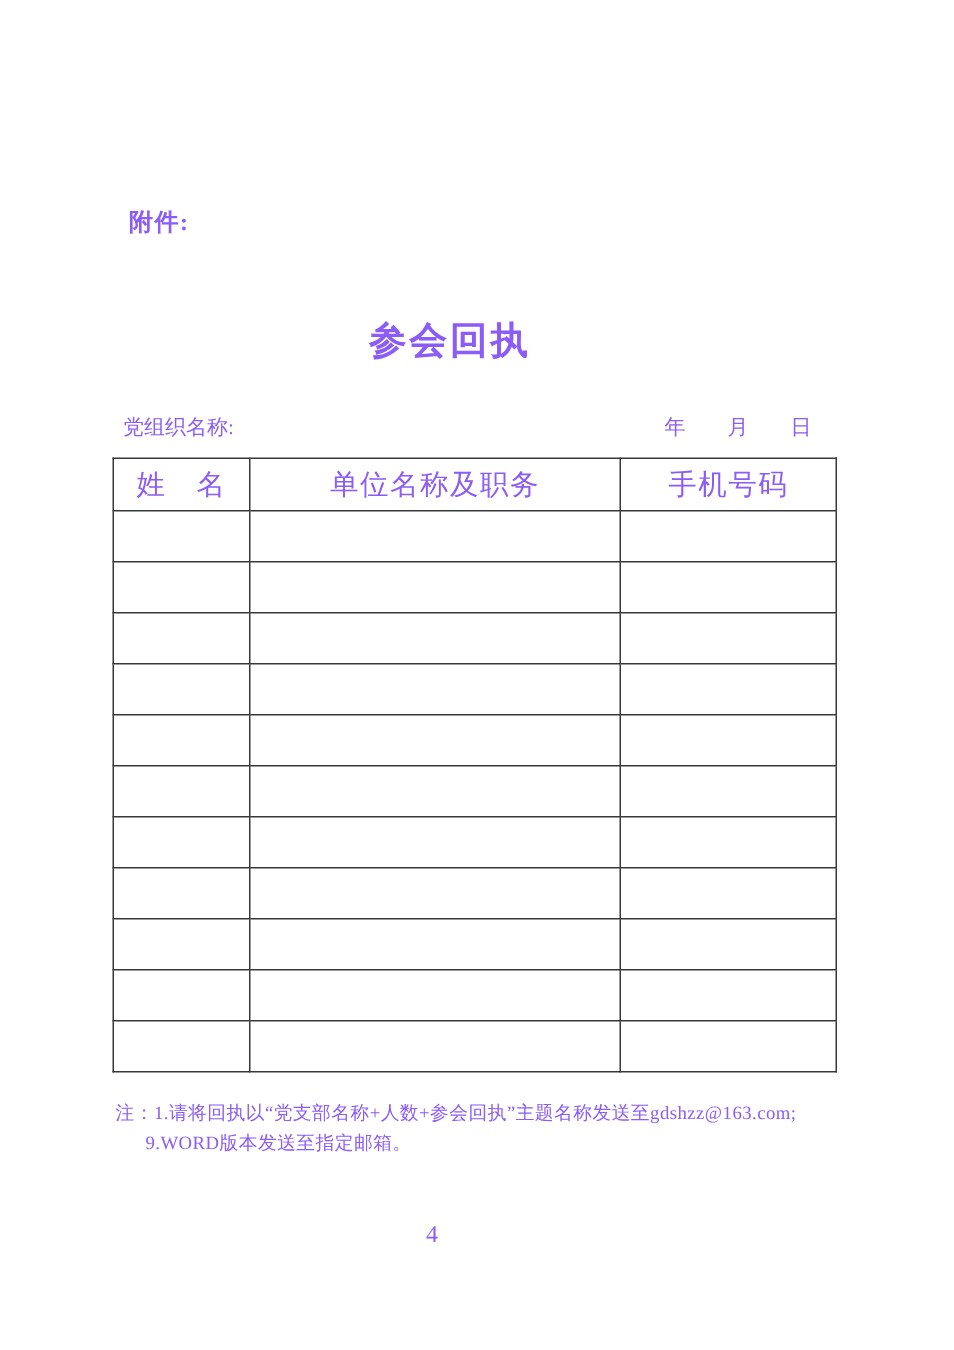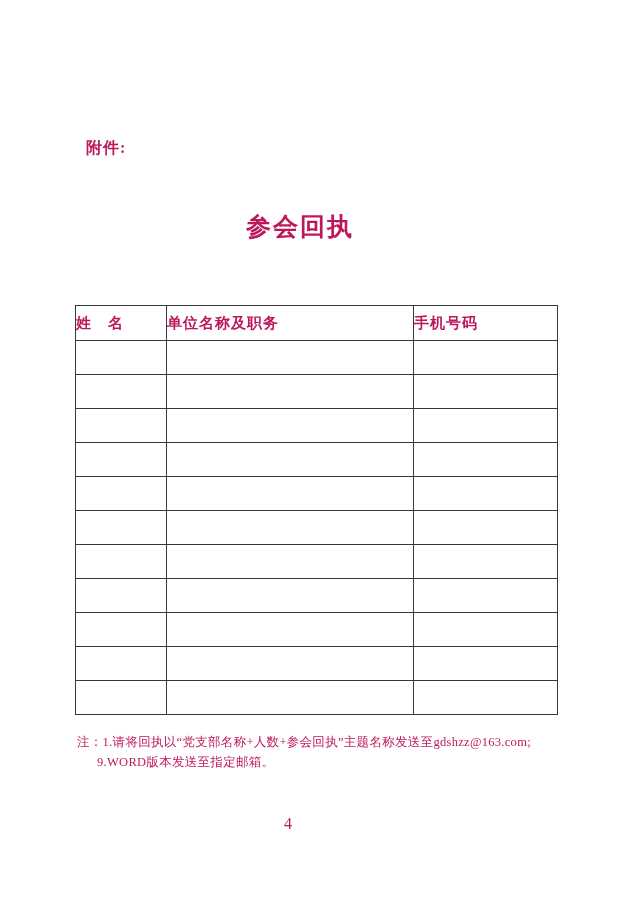--- a/index.html
+++ b/index.html
@@ -6,21 +6,21 @@
     margin: 0;
     padding: 0;
     background: #ffffff;
   }
   .page {
     position: relative;
     width: 576px;
     height: 900px;
     background: #ffffff;
     font-family: "Liberation Serif", "DejaVu Serif", serif;
-    color: #be185d;
+    color: #8b5cf6;
     overflow: hidden;
   }
   .attachment {
     position: absolute;
     left: 86px;
     top: 138px;
     font-size: 16px;
     font-weight: 700;
     letter-spacing: 1px;
   }
@@ -54,23 +54,23 @@
     border-collapse: collapse;
     table-layout: fixed;
   }
   .reply-table th,
   .reply-table td {
     border: 1px solid #383838;
     padding: 0;
   }
   .reply-table th {
     height: 34px;
-    font-size: 15px;
-    font-weight: 700;
-    text-align: left;
+    font-size: 19px;
+    font-weight: 400;
+    text-align: center;
     letter-spacing: 1px;
   }
   .reply-table td {
     height: 33px;
   }
   .col-name   { width: 91px; }
   .col-unit   { width: 247px; }
   .col-phone  { width: 144px; }
   .notes {
     position: absolute;
@@ -95,20 +95,24 @@
 </style>
 </head>
 <body>
 
 <div class="page">
 
   <div class="attachment">附件:</div>
 
   <div class="title">参会回执</div>
 
+  <div class="meta-row">
+    <span>党组织名称:</span>
+    <span>年　　月　　日</span>
+  </div>
 
   <table class="reply-table">
     <colgroup>
       <col class="col-name">
       <col class="col-unit">
       <col class="col-phone">
     </colgroup>
     <thead>
       <tr>
         <th>姓　名</th>

